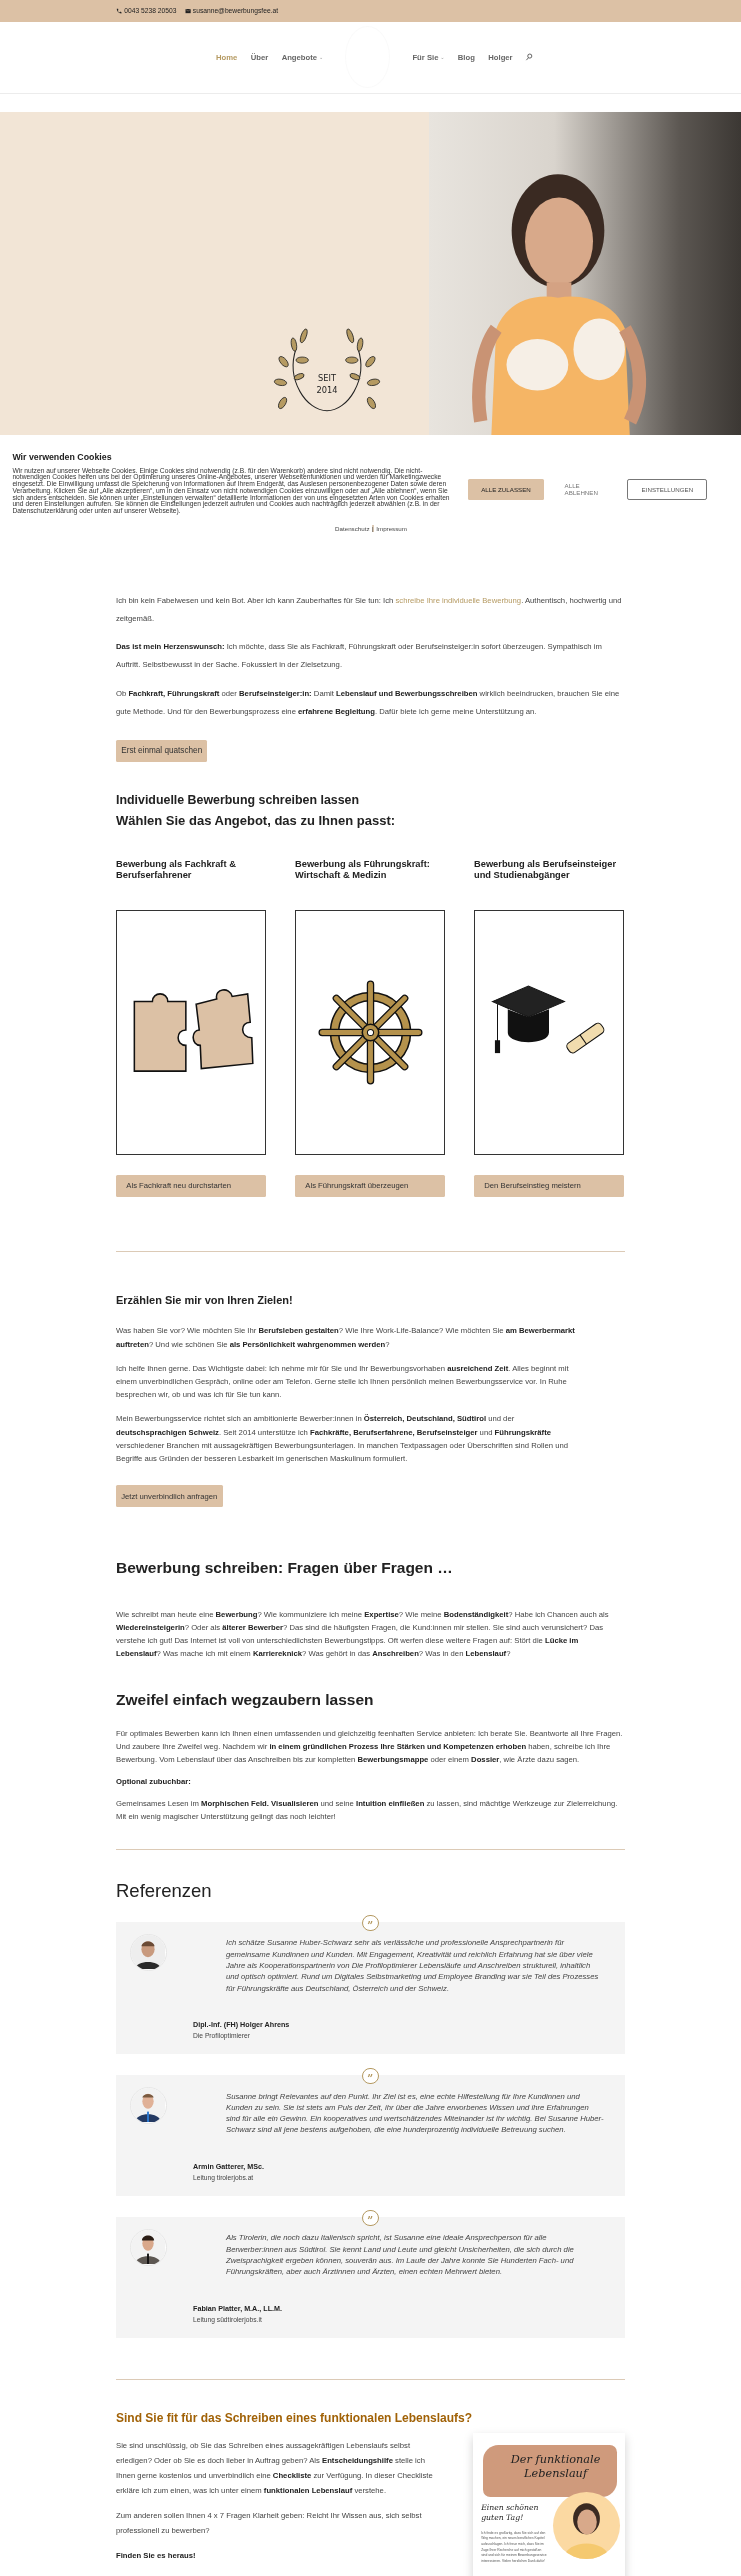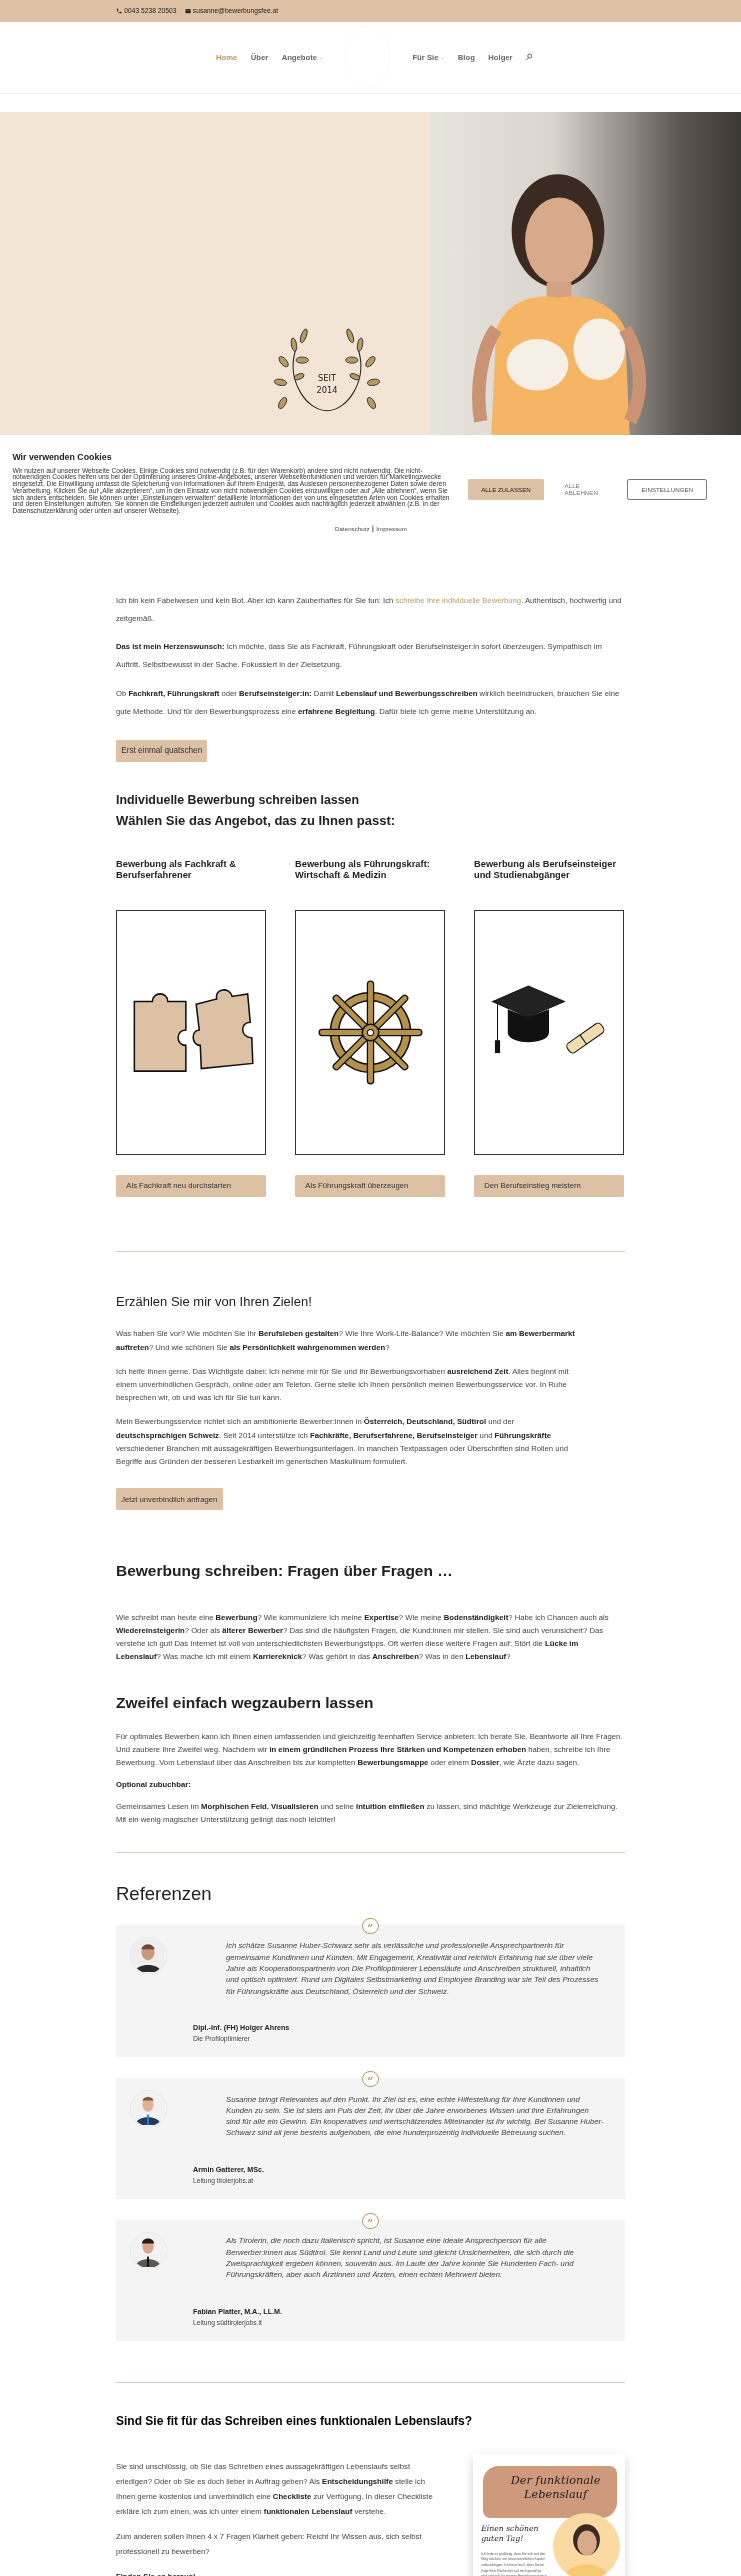--- a/index.html
+++ b/index.html
@@ -53,38 +53,38 @@
 
   .offers { margin-top: 31px; }
   .offer-grid { display: flex; gap: 29px; margin-top: 31px; }
   .offer { width: 150px; }
   .offer .title { font-size: 9.3px; font-weight: 700; color: #222; line-height: 10.8px; height: 37px; }
   .offer .img { width: 150px; height: 245px; border: 0.5px solid #333; margin-top: 14.4px; display: flex; align-items: center; justify-content: center; background: #fff; }
   .offer .cta { margin-top: 19.6px; background: #dcc1a5; color: #333; font-size: 7.7px; line-height: 12.4px; padding: 5.2px 10.3px; border-radius: 1.5px; cursor: pointer; }
 
   .sep { height: 0.5px; background: #dccab6; }
 
-  .goals h2 { font-size: 13px; font-weight: 400; color: #222; margin-top: 42px; margin-bottom: 18.5px; }
+  .goals h2 { font-size: 11px; font-weight: 700; color: #222; margin-top: 42px; margin-bottom: 18.5px; }
   .goals .p { line-height: 13.4px; }
 
   .fragen h2 { font-size: 15.5px; font-weight: 700; color: #222; margin-top: 52px; margin-bottom: 31px; }
   .fragen .p { line-height: 13px; }
   .zweifel h2 { font-size: 15.5px; font-weight: 700; color: #222; margin-top: 31px; margin-bottom: 18.5px; }
   .zweifel .p { line-height: 13px; }
   .zweifel h4 { font-size: 7.7px; font-weight: 700; color: #222; margin: 0 0 11.3px; }
 
   .refs h2 { font-size: 18.5px; font-weight: 400; color: #222; margin-top: 31px; margin-bottom: 19.6px; }
   .testi { position: relative; background: #f4f4f4; padding: 15.5px 20.6px 15.5px 77px; margin-top: 15.5px; margin-bottom: 20.6px; }
   .testi .quote { position: absolute; left: 246px; top: -7.2px; width: 16.5px; height: 16.5px; border: 1px solid #b59a62; border-radius: 50%; background: #fff; display: flex; align-items: center; justify-content: center; color: #b59a62; font-weight: 700; font-size: 10.3px; font-family: "DejaVu Serif", serif; line-height: 1; padding-top: 4.1px; }
   .testi .avatar { position: absolute; left: 14.4px; top: 12.4px; width: 37px; height: 37px; border-radius: 50%; border: 1.5px solid #e6e6e6; background: #fff; overflow: hidden; }
   .testi .text { font-style: italic; font-size: 7.7px; line-height: 11.3px; color: #444; margin-left: 33px; }
   .testi .name { font-weight: 700; color: #222; font-size: 7.2px; margin-top: 26px; }
   .testi .role { font-size: 6.7px; color: #444; margin-top: 3.1px; }
 
-  .cv h2 { font-size: 12px; font-weight: 700; color: #000000; margin-top: 31px; margin-bottom: 31px; }
+  .cv h2 { font-size: 12px; font-weight: 700; color: #a16207; margin-top: 31px; margin-bottom: 13px; }
   .cv .row { display: flex; justify-content: space-between; }
   .cv .textcol { width: 330px; }
   .cv .textcol .p { line-height: 15px; }
   .cv .mock { width: 152px; height: 201px; background: #fff; box-shadow: 0 4.1px 9.3px rgba(0,0,0,.18); position: relative; overflow: hidden; margin-top: -5.2px; }
 </style>
 </head>
 <body>
 
 <div class="topbar">
   <a class="item">

